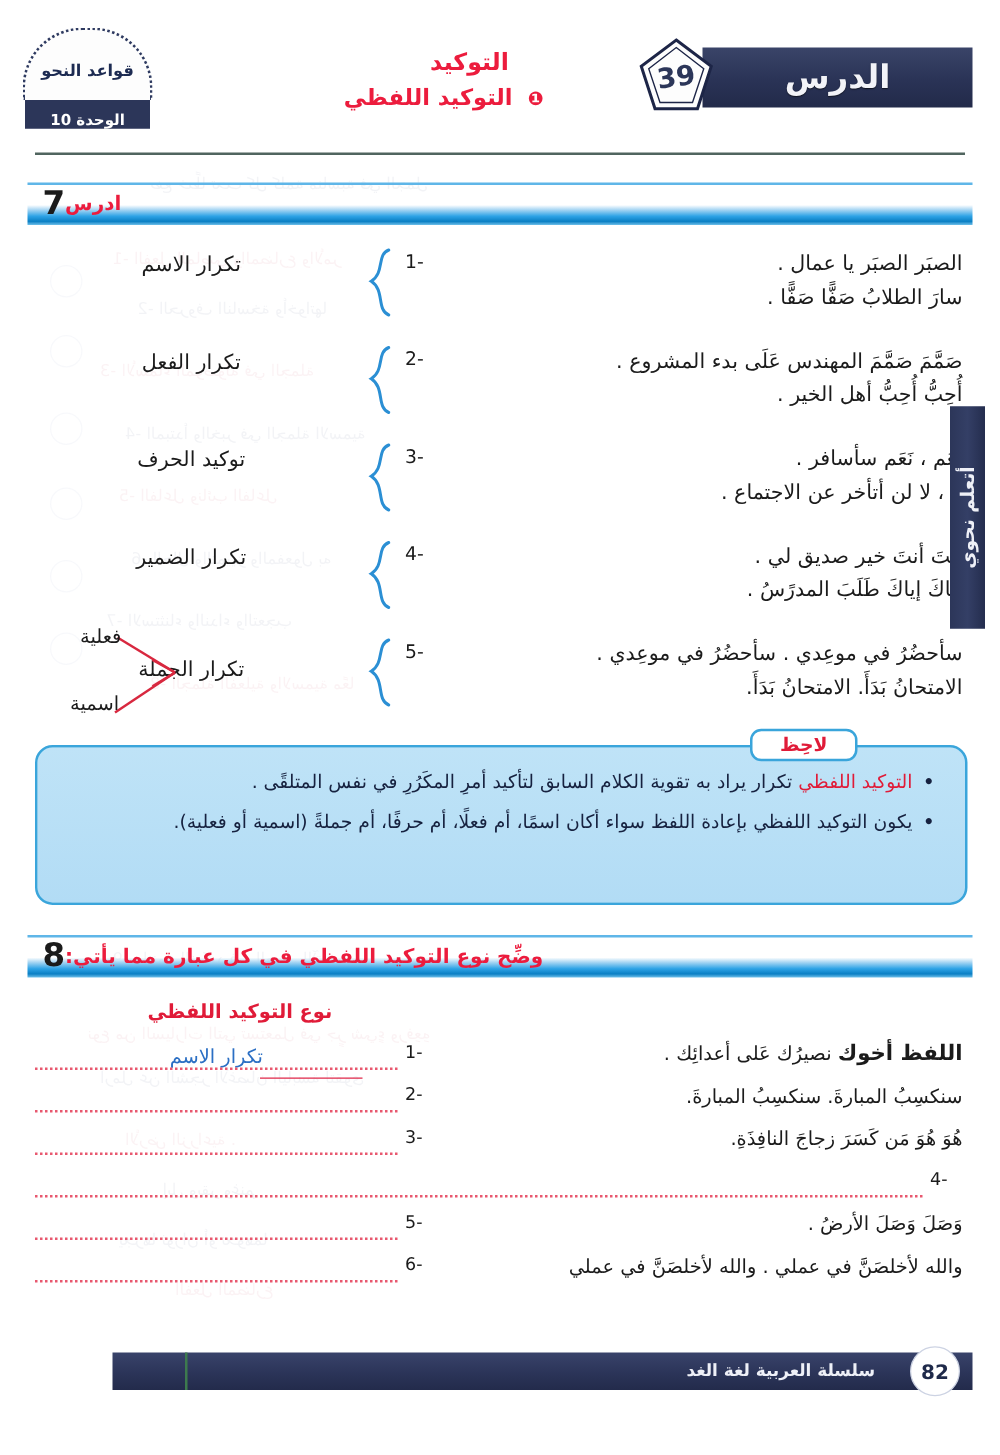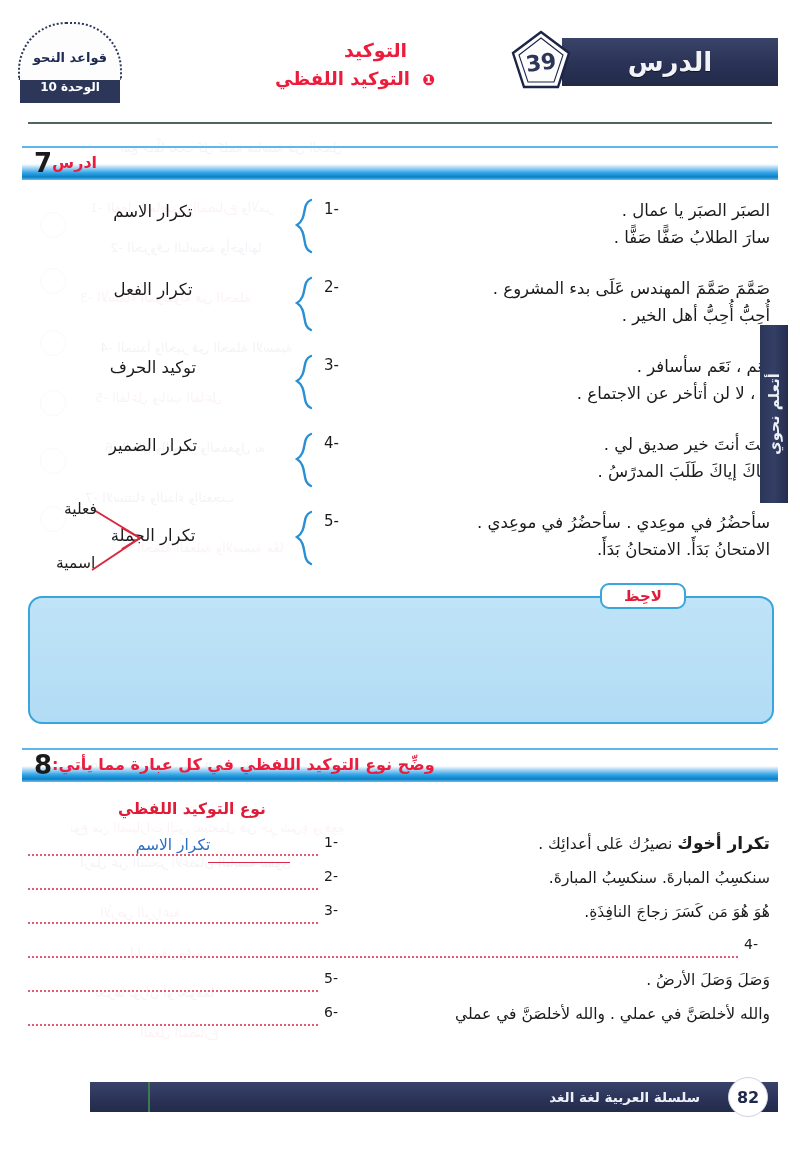--- a/index.html
+++ b/index.html
@@ -68,21 +68,21 @@
   .unit-badge-top span {
     font-size: 13px; font-weight: bold;
     color: #1d2b52;
     margin-top: 10px;
   }
   .unit-badge-bot {
     position: absolute;
     top: 58px; left: 2px;
     width: 100px; height: 23px;
     background: #2c3659;
-    display: flex; align-items: flex-start; justify-content: center;
+    display: flex; align-items: flex-end; justify-content: center;
   }
   .unit-badge-bot span {
     font-size: 12px; font-weight: bold; color: #ffffff;
     letter-spacing: 0.3px;
   }
 
   .header-title {
     position: absolute;
     top: 36px; left: 0; right: 0;
     text-align: center;
@@ -571,40 +571,48 @@
       <path d="M104 38 L58 10" fill="none" stroke="#d8283f" stroke-width="2"></path>
       <path d="M104 38 L56 70" fill="none" stroke="#d8283f" stroke-width="2"></path>
       <path d="M104 38 L86 28 M104 38 L86 49" fill="none" stroke="#d8283f" stroke-width="2"></path>
     </svg>
     <div class="branch-word top">فعلية</div>
     <div class="branch-word bot">اسمية</div>
   </div>
 
   <div class="note-box">
     <div class="note-tag">لاحِظ</div>
+    <ul class="note-list">
+      <li>
+        <span class="note-hl">التوكيد اللفظي</span><span> تكرار يراد به تقوية الكلام السابق لتأكيد أمرِ المكَرُرِ في نفس المتلقًى .</span>
+      </li>
+      <li>
+        <span>يكون التوكيد اللفظي بإعادة اللفظ سواء أكان اسمًا، أم فعلًا، أم حرفًا، أم جملةً (اسمية أو فعلية).</span>
+      </li>
+    </ul>
   </div>
 
   <div class="sec" style="top:748px;">
     <div class="sec-bar">
       <div class="topline"></div>
       <div class="grad"></div>
       <div class="content">
         <span class="sec-text wide">وضِّح نوع التوكيد اللفظي في كل عبارة مما يأتي:</span>
         <span class="sec-num">8</span>
       </div>
     </div>
   </div>
 
   <div class="ex8">
 
     <div class="ex8-colhead">نوع التوكيد اللفظي</div>
 
     <div class="q-row" style="top:32px;">
       <div class="q-text">
-        <b>تكرار أخوك</b><span> نصيرُك عَلى أعدائِك .</span>
+        <b>اللفظ أخوك</b><span> نصيرُك عَلى أعدائِك .</span>
       </div>
       <div class="q-num">1-</div>
       <div class="q-answer">
         <div class="q-fill">تكرار الاسم</div>
         <div class="q-dots"></div>
       </div>
     </div>
     <div class="redline-under" style="left:186px; top:62px; width:82px;"></div>
 
     <div class="q-row" style="top:66px;">

